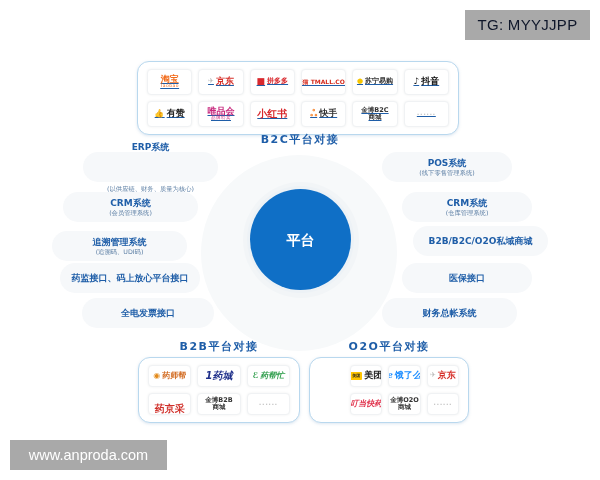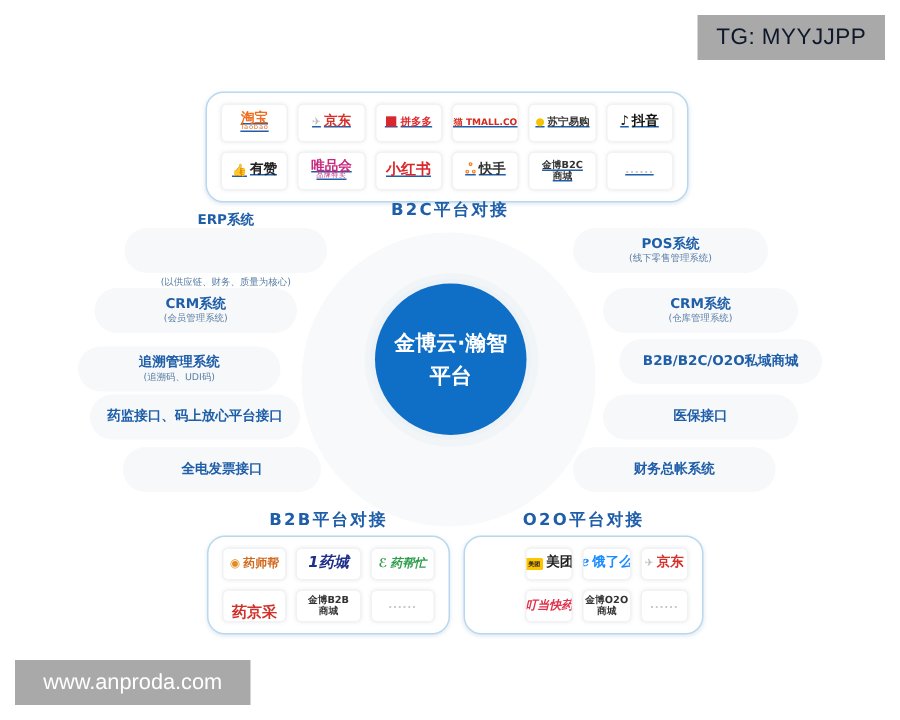--- a/index.html
+++ b/index.html
@@ -149,21 +149,20 @@
   <div class="logo-tile more">
     <span>......</span>
   </div>
 </div>
 
 <div class="section-title title-b2c">B2C平台对接</div>
 
 <div class="halo-outer"></div>
 <div class="halo-inner"></div>
 <div class="core">
-  <span>金博云·瀚智</span>
   <span>平台</span>
 </div>
 
 <div class="pill" style="left:83px; top:152px; width:135px;gap:32px;">
   <span class="main">ERP系统</span>
   <span class="note">(以供应链、财务、质量为核心)</span>
 </div>
 <div class="pill" style="left:63px; top:192px; width:135px;">
   <span class="main">CRM系统</span>
   <span class="note">(会员管理系统)</span>

